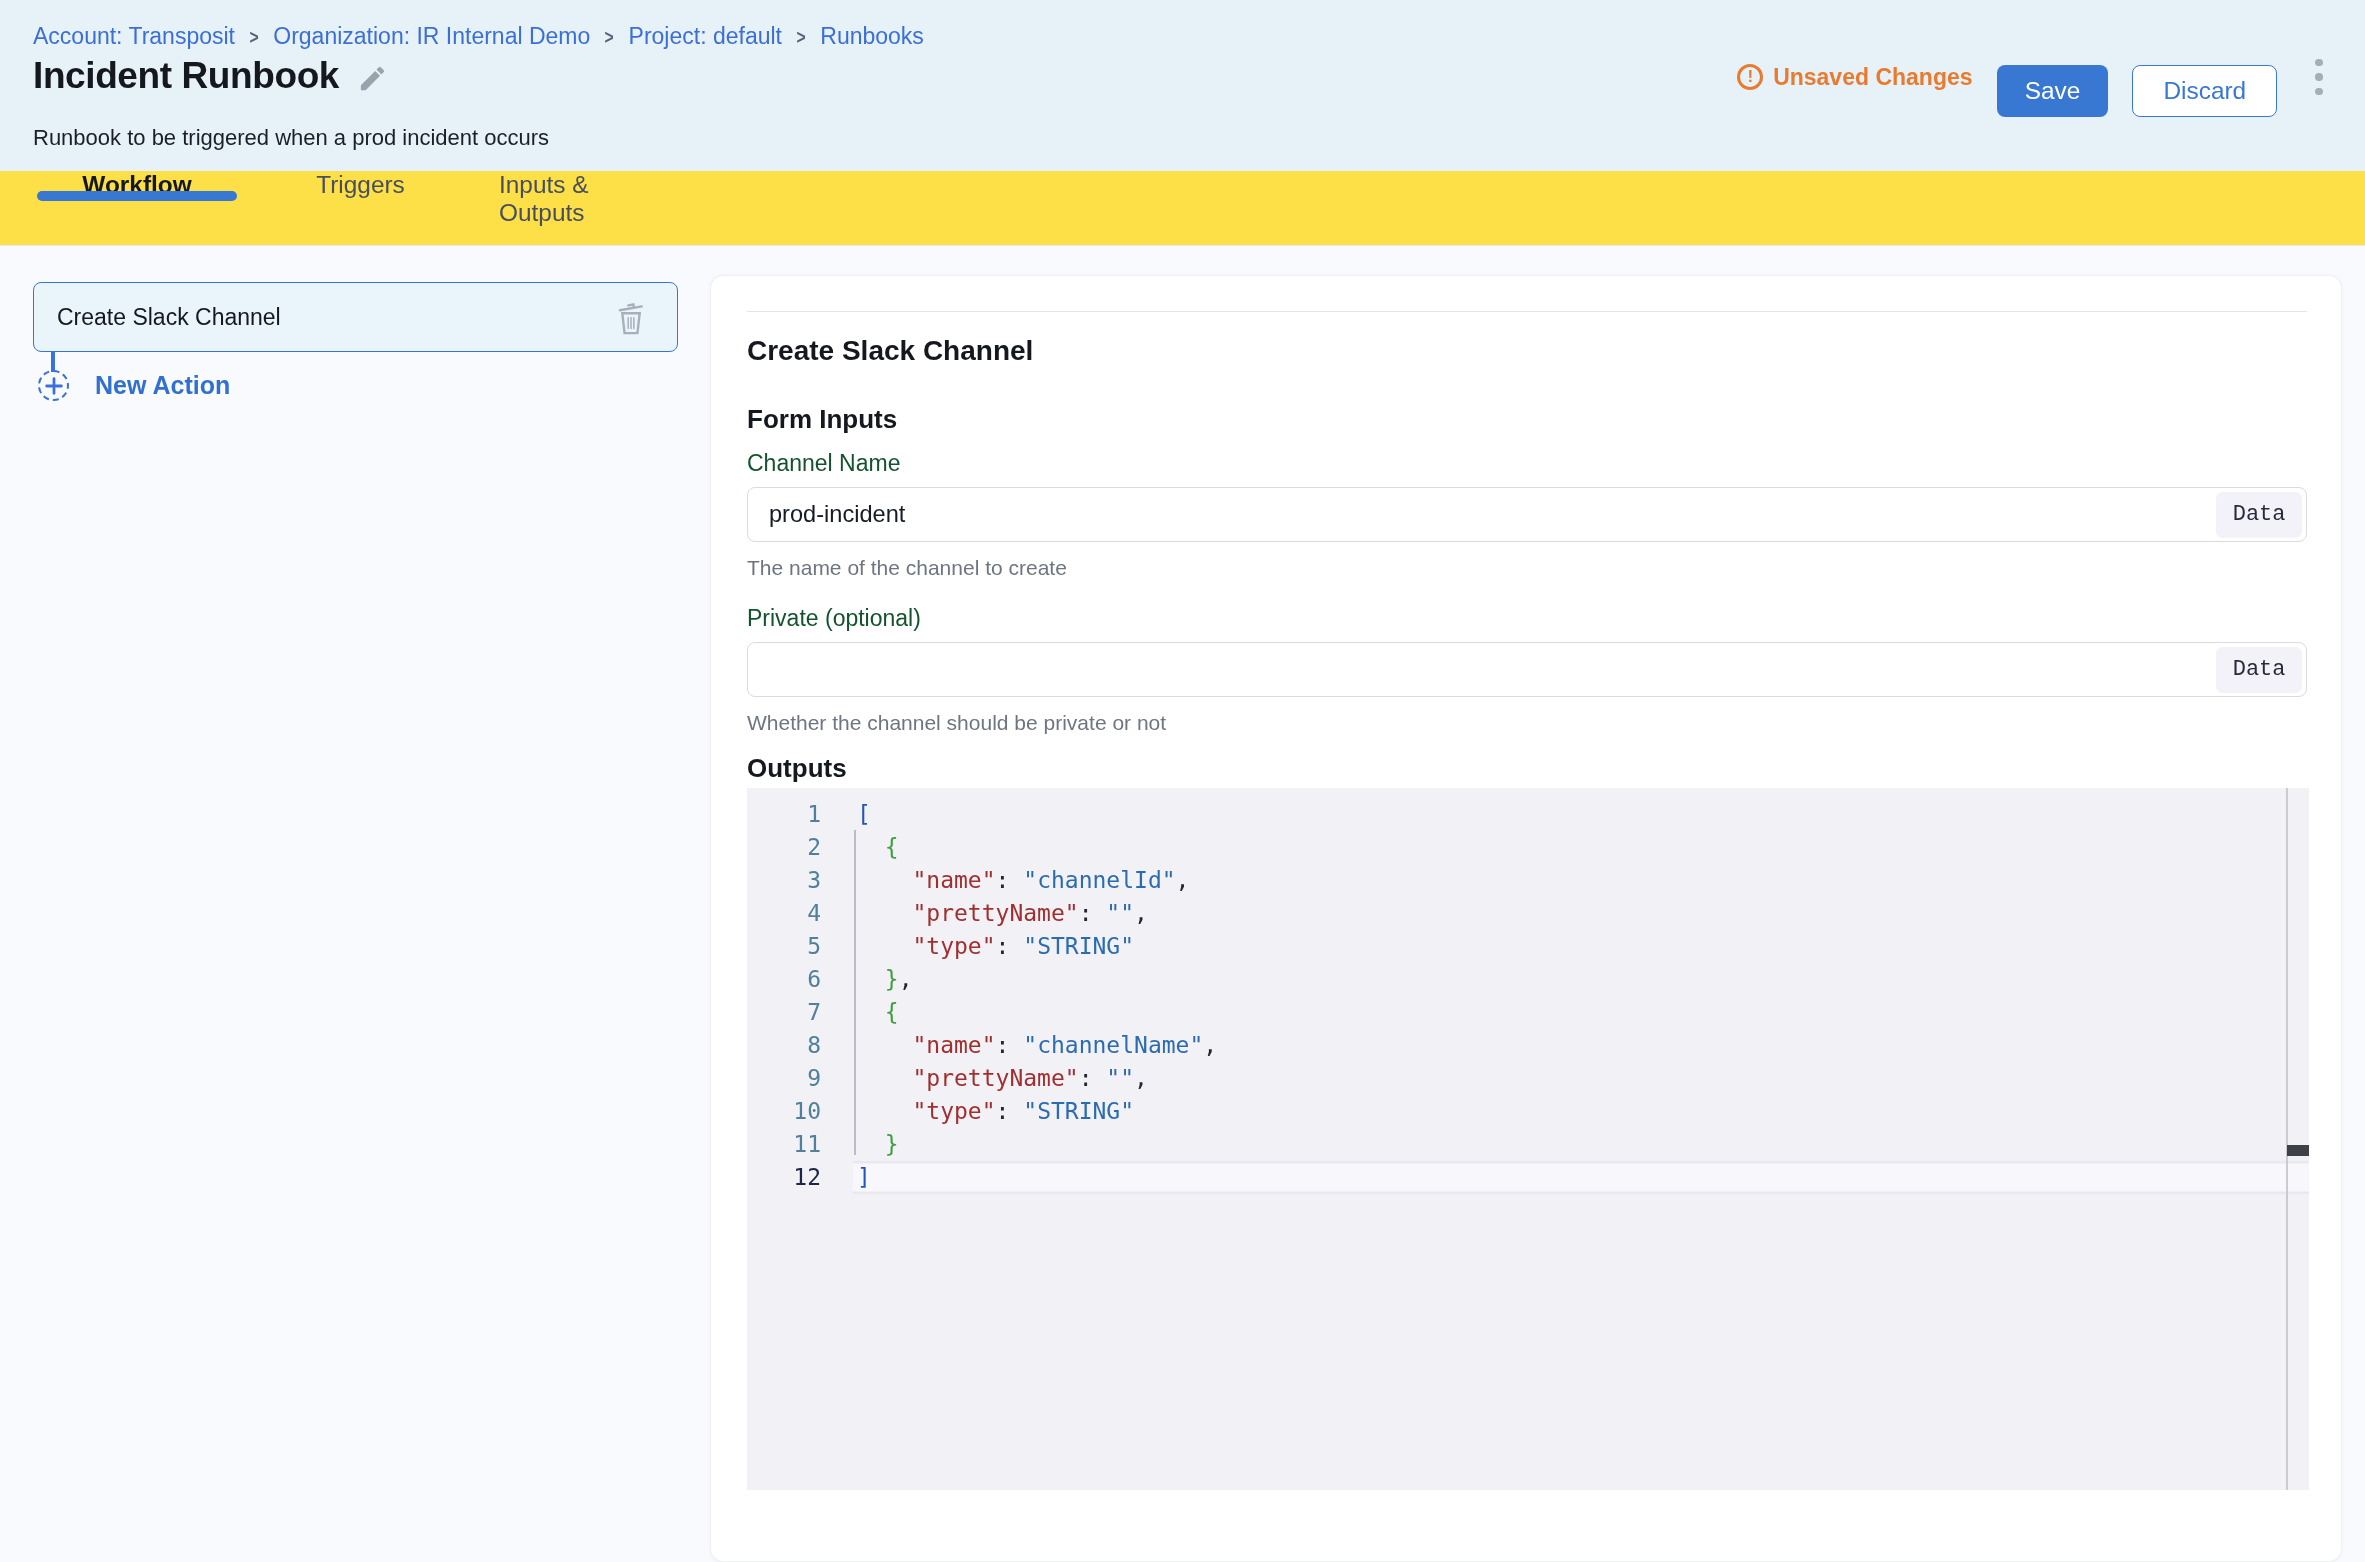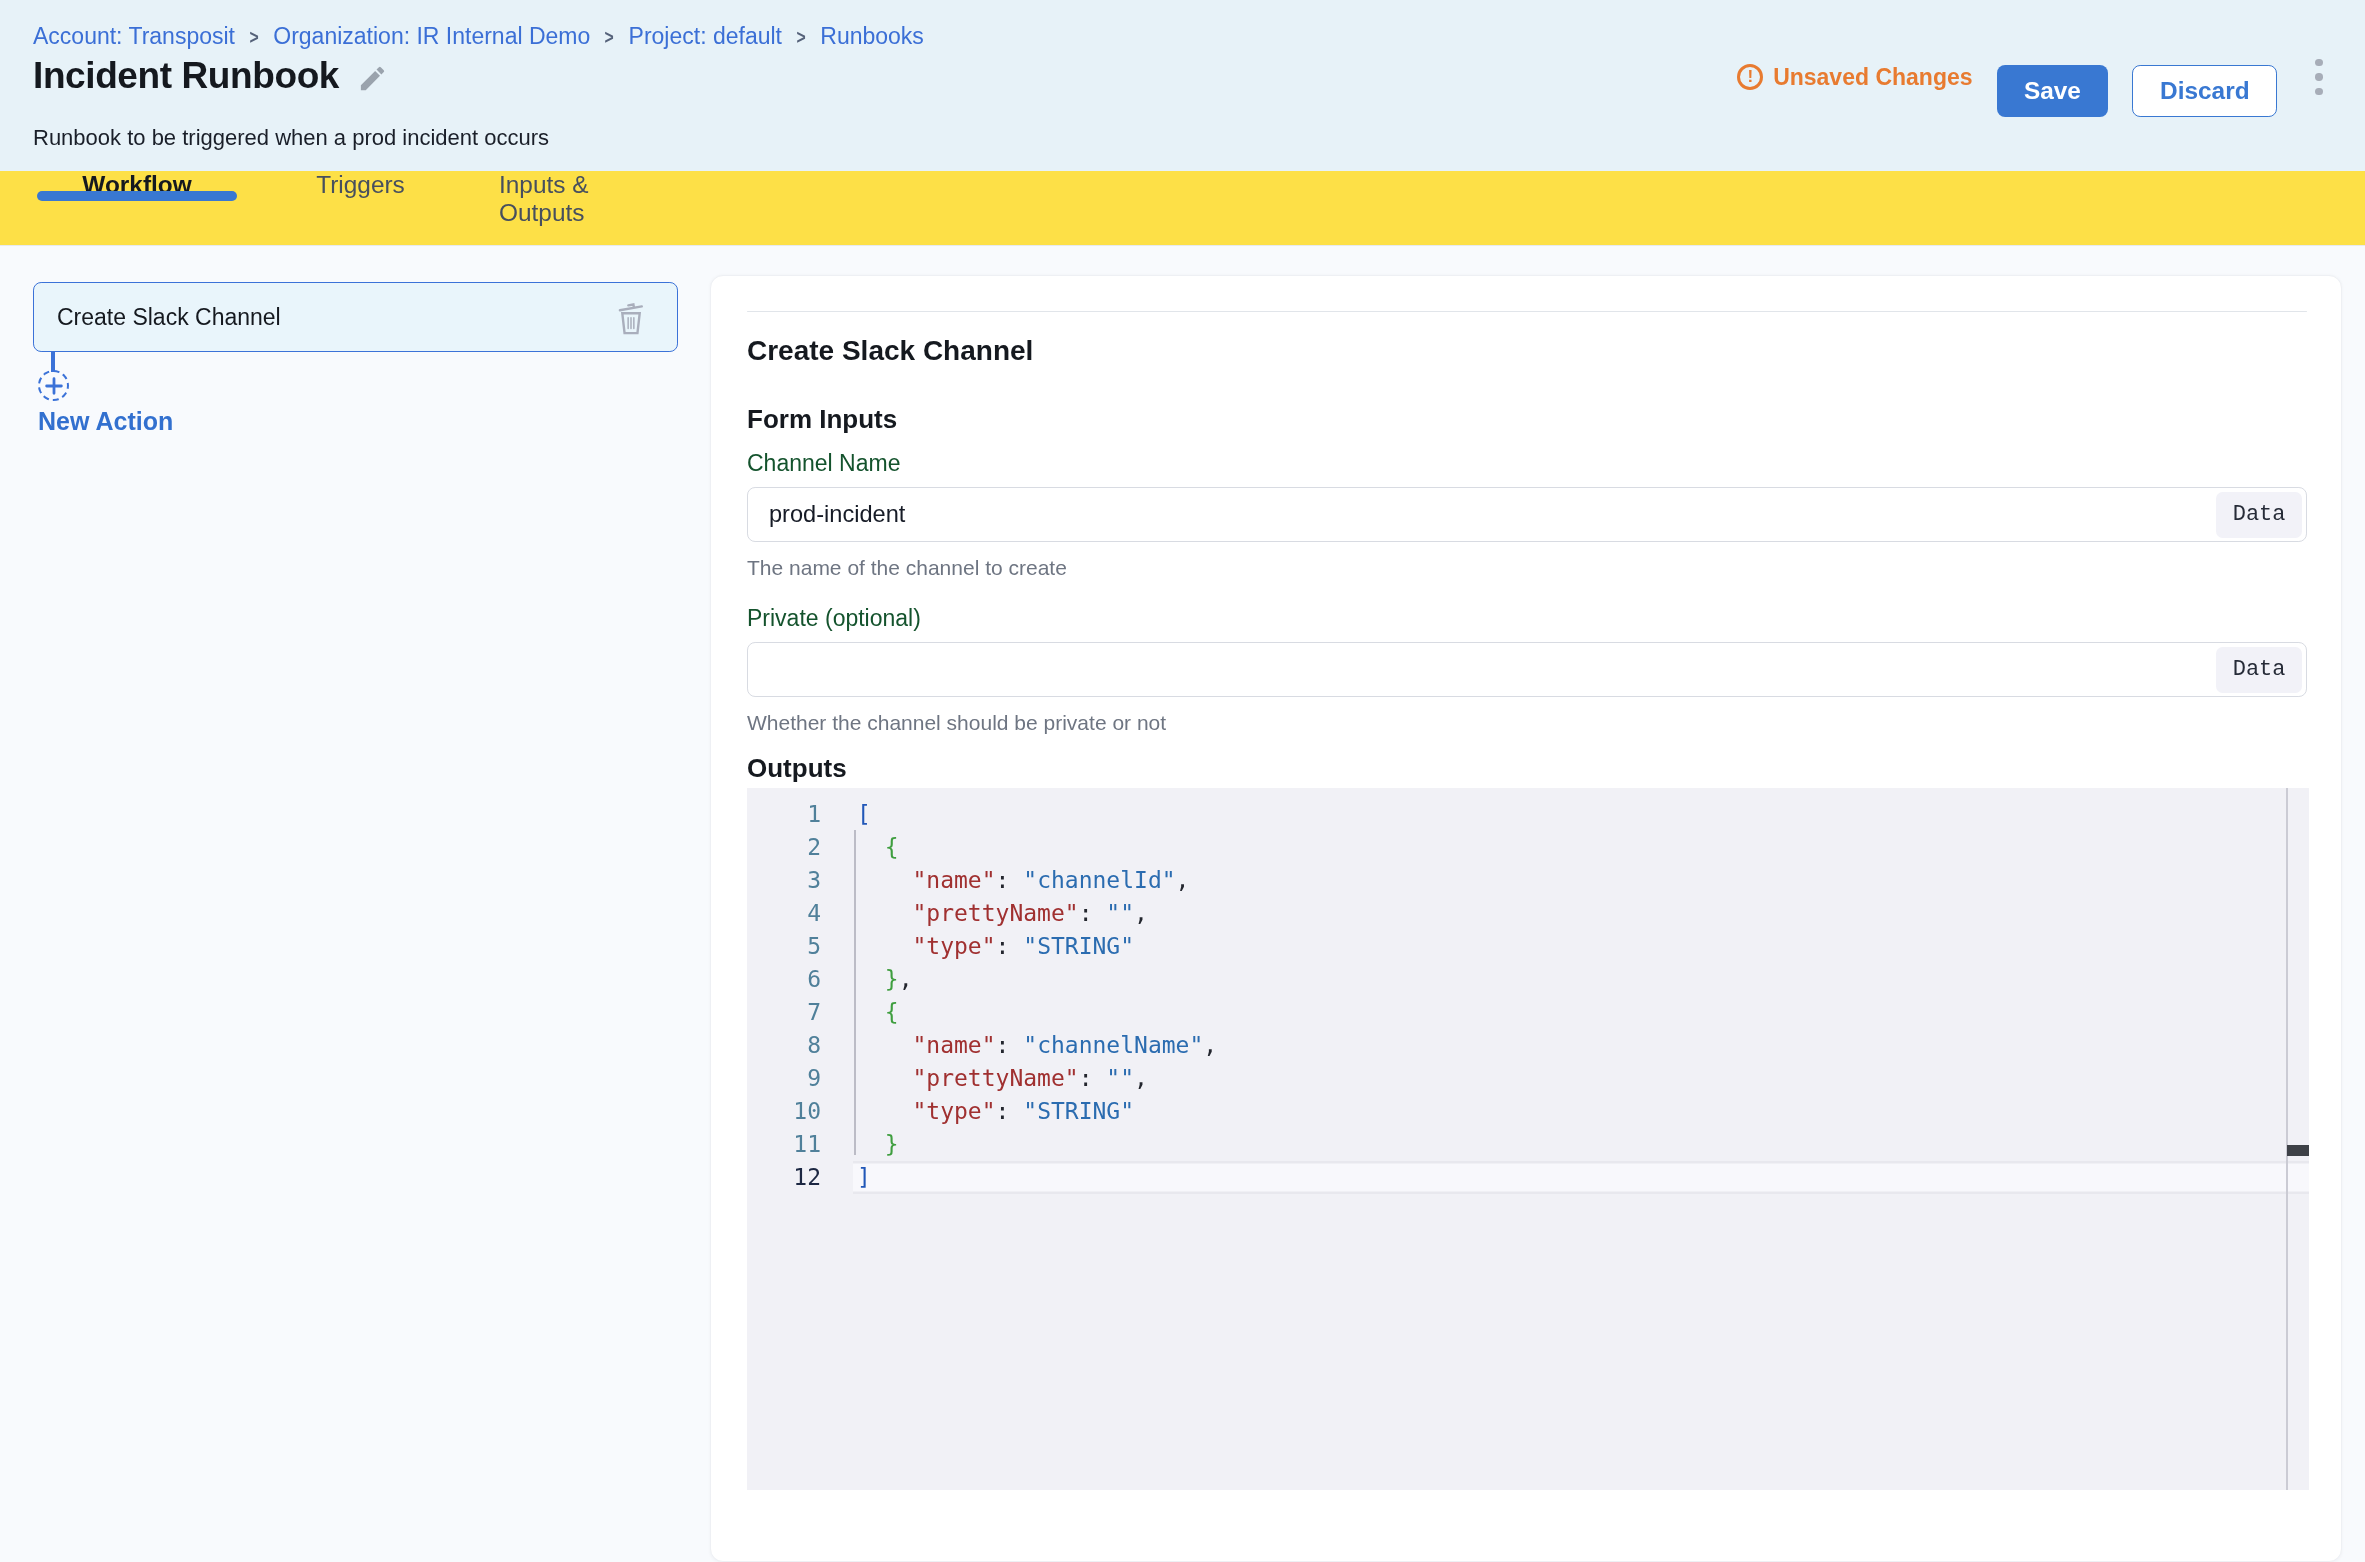--- a/index.html
+++ b/index.html
@@ -31,21 +31,21 @@
   .header-actions {
     position:absolute; right:33px; top:50px; height:54px;
     display:flex; align-items:center; gap:24.4px;
   }
   .unsaved { display:flex; align-items:center; gap:9.8px; color:#e87b30; font-size:23px; font-weight:bold; }
   .warn-circle {
     width:26px; height:26px; border:3.3px solid #e87b30; border-radius:50%;
     display:flex; align-items:center; justify-content:center;
     font-size:17px; font-weight:bold; color:#e87b30; flex:none;
   }
-  .btn { height:52px; border-radius:8.1px; font-size:24.4px; font-weight:bold;
+  .btn { height:52px; border-radius:8.1px; font-size:24.4px; font-weight:normal;
          display:flex; align-items:center; justify-content:center; cursor:pointer;margin-top:28px; }
   .btn-save { width:111px; background:#3978d2; color:#ffffff; border:none; }
   .btn-discard { width:145px; background:#ffffff; color:#3978d2; border:1.6px solid #3978d2; }
   .kebab { width:28px; height:54px; display:flex; flex-direction:column;
            align-items:center; justify-content:center; gap:7.3px; cursor:pointer; margin-left:3.3px;}
   .kebab i { width:7.3px; height:7.3px; border-radius:50%; background:#a7adb8; }
 
   
   .tabbar {
     position:absolute; top:171px; left:0; width:2366px; height:75px;
@@ -69,21 +69,21 @@
   
   .actions-panel { position:absolute; left:0; top:0; width:710px; height:1317px; }
   .action-card {
     position:absolute; left:33px; top:36px; width:645px; height:70px;
     background:#e9f5fb; border:1.6px solid #3b72d8; border-radius:8.1px;
     display:flex; align-items:center; cursor:pointer;
   }
   .action-card-label { margin-left:23px; font-size:23px; color:#15191f; flex:1; }
   .trash-btn { width:36px; height:39px; margin-right:28px; cursor:pointer; flex:none; }
   .connector { position:absolute; left:51px; top:106px; width:4.1px; height:19.5px; background:#3b72d8; }
-  .new-action { position:absolute; left:38px; top:124px; display:flex; align-items:flex-start; gap:6px; cursor:pointer;flex-direction:column; }
+  .new-action { position:absolute; left:38px; top:124px; display:flex; align-items:center; gap:26px; cursor:pointer; }
   .plus-circle {
     width:31px; height:31px; border:2.4px dashed #3b72d8; border-radius:50%;
     display:flex; align-items:center; justify-content:center; flex:none;
   }
   .new-action-label { font-size:25px; font-weight:bold; color:#3270cf; }
 
   
   .detail-card {
     position:absolute; left:710px; top:28.5px; width:1632px; height:1287px;
     background:#ffffff; border:0.8px solid #eef0f4; border-radius:13px;

